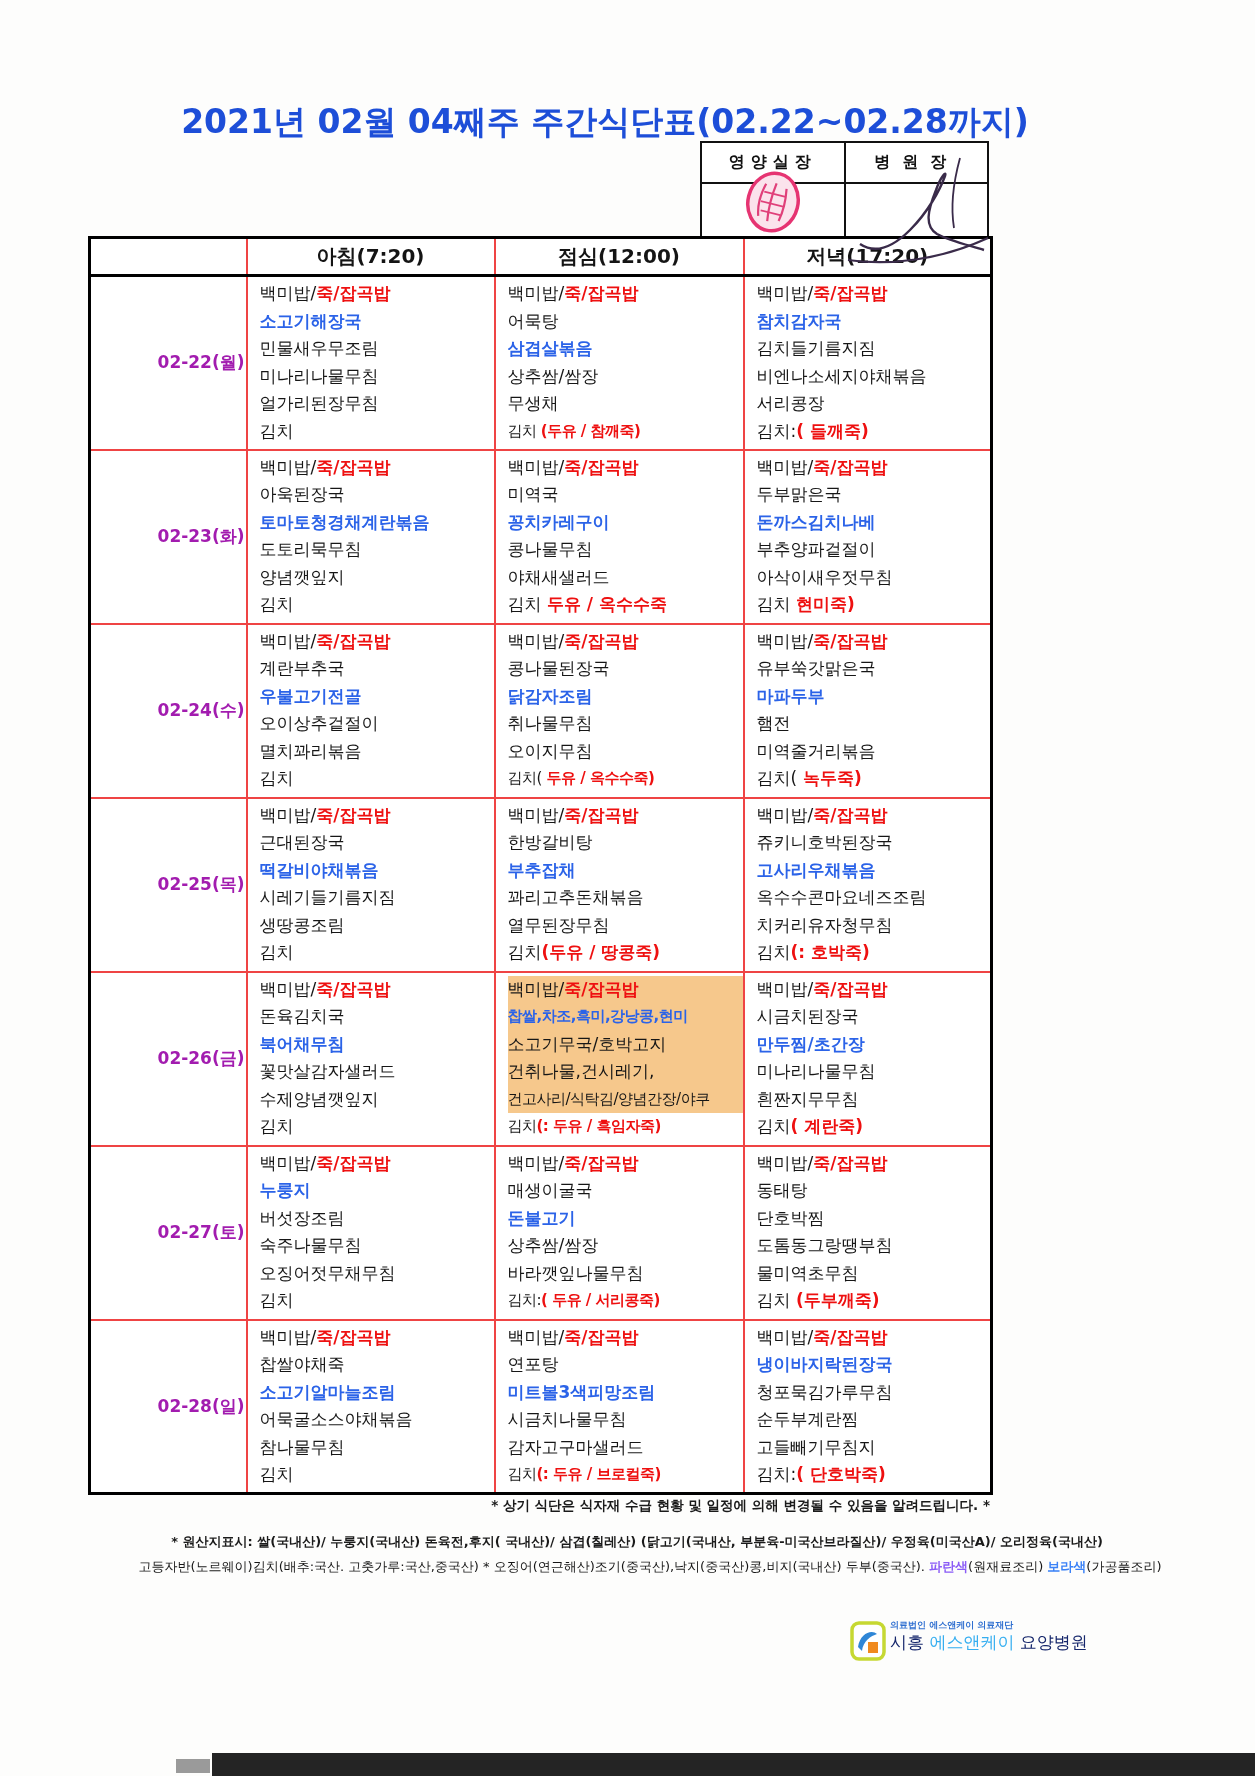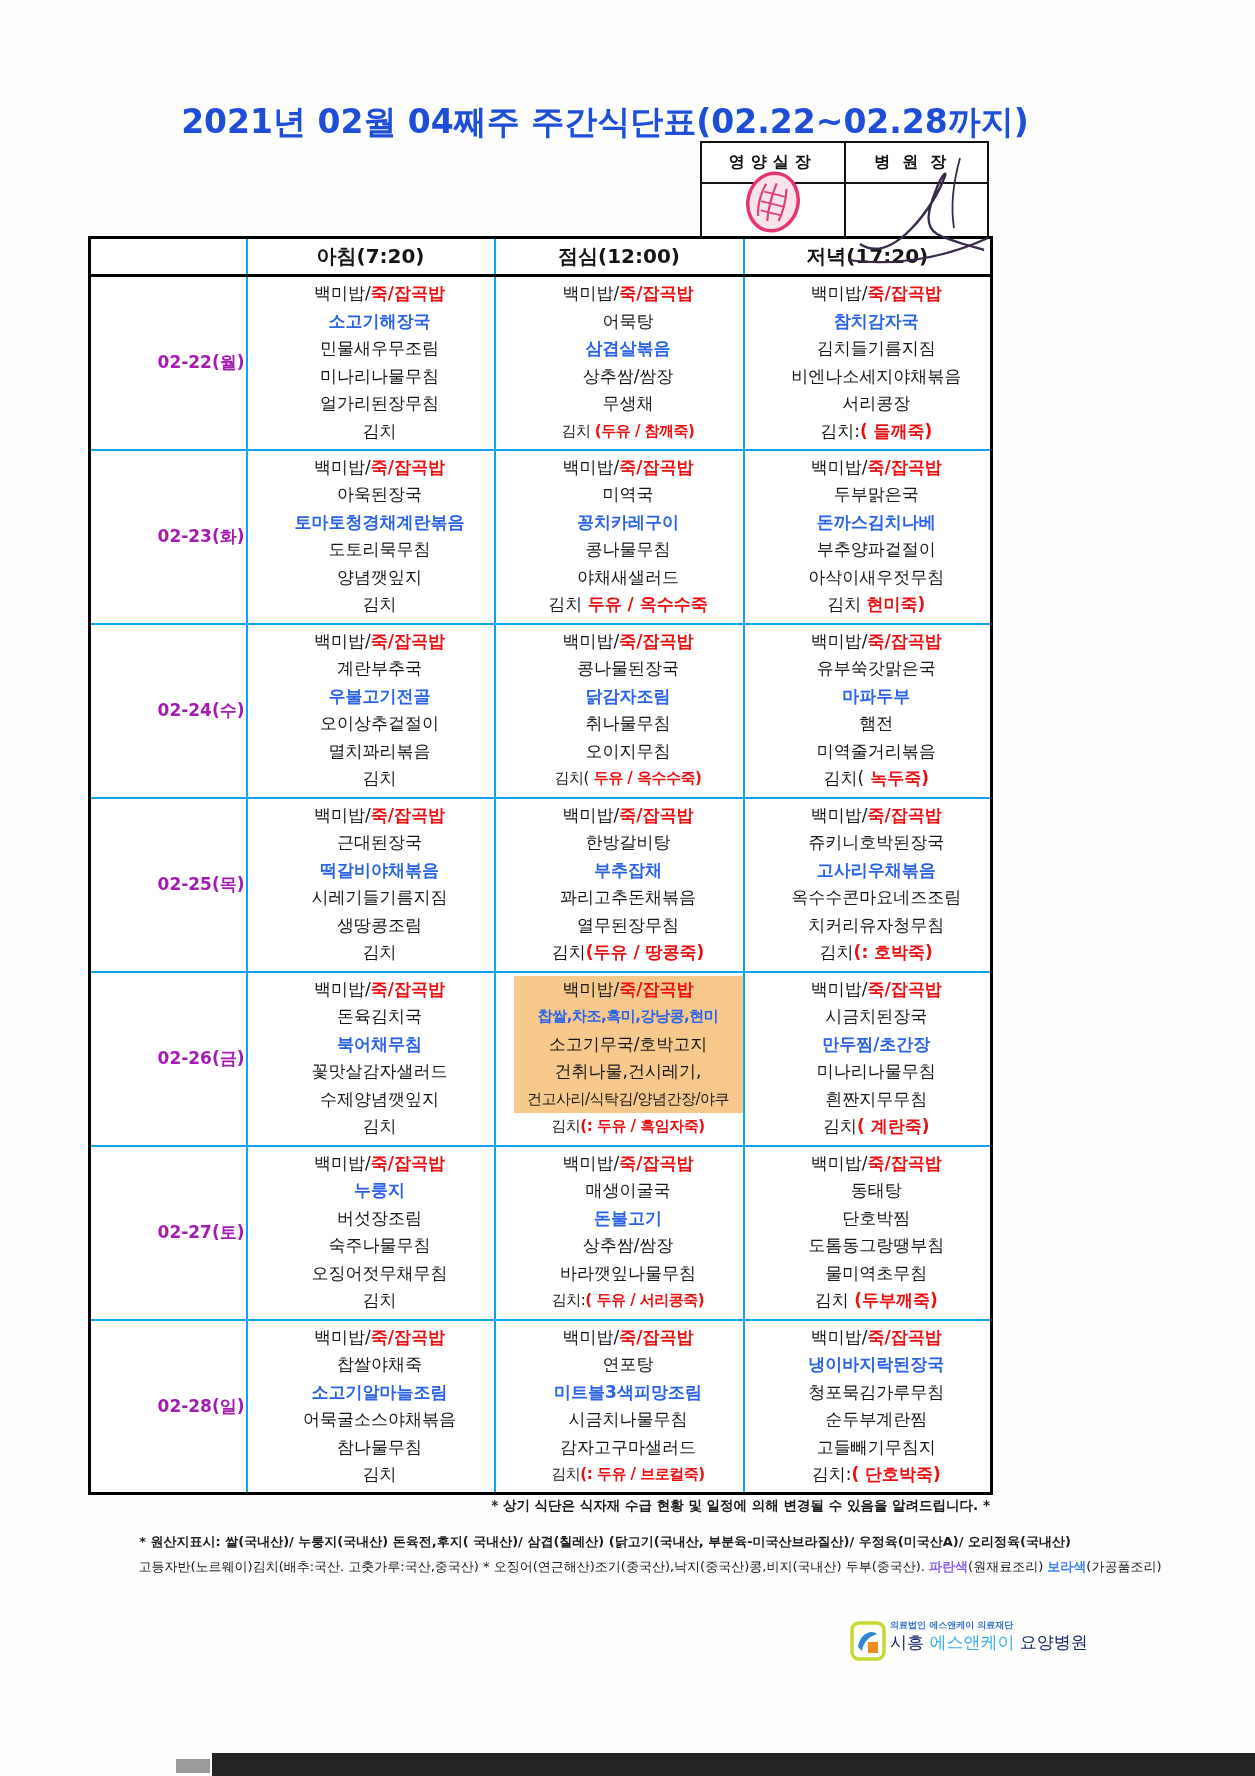--- a/index.html
+++ b/index.html
@@ -20,37 +20,37 @@
   .approval th,.approval td{border:2px solid #111;padding:4px;}
   .approval th{height:31px;font-size:16px;font-weight:700;letter-spacing:6px;text-align:center;color:#111;}
   .approval td{height:58px;}
   .stamp-svg{position:absolute;left:742px;top:170px;z-index:4;}
   .sign-svg{position:absolute;left:842px;top:146px;z-index:5;}
   
   .menu{
     position:absolute;left:88px;top:236px;width:902px;
     border-collapse:collapse;table-layout:fixed;background:#fff;
   }
-  .menu th,.menu td{border:2px solid #0ea5e9;}
+  .menu th,.menu td{border:2px solid #ef4444;}
   .menu{border:3px solid #000;}
   .menu thead th{height:33px;font-size:20px;font-weight:700;text-align:center;border-bottom:3px solid #000;}
   .menu tbody tr{height:174px;}
   .datecell{font-size:17px;font-weight:600;text-align:right;vertical-align:middle;color:#a21caf;}
-  .mealcell{vertical-align:top;padding:3px 0 0 18px;text-align:center;}
+  .mealcell{vertical-align:top;padding:3px 0 0 12px;}
   .line{height:27.6px;line-height:27.6px;font-size:17px;white-space:nowrap;overflow:hidden;}
   .line.tight{font-size:15px;letter-spacing:-0.5px;}
   .line.hl{background:#f6c88c;}
   .c-k{color:#161616;font-weight:500;}
   .c-r{color:#ee1010;font-weight:800;}
   .c-b{color:#2b63e8;font-weight:800;}
   .c-fb{color:#8b5cf6;}
   .c-fp{color:#3b82f6;}
   
   .fn1{position:absolute;left:88px;top:1497px;width:902px;text-align:right;font-size:13.5px;font-weight:700;color:#1a1a1a;}
-  .fn2{position:absolute;left:0px;top:1533px;width:1210px;text-align:center;font-size:13px;font-weight:700;color:#1a1a1a;}
+  .fn2{position:absolute;left:0px;top:1533px;width:1210px;text-align:center;font-size:13px;font-weight:700;color:#1a1a1a;padding-left:32px;}
   .fn3{position:absolute;left:0px;top:1558px;width:1300px;text-align:center;font-size:13px;font-weight:700;color:#1a1a1a;}
   
   .logo{position:absolute;left:850px;top:1575px;width:250px;height:46px;margin-top:44px;}
   .logo-icon{position:absolute;left:0;top:2px;}
   .logo-text{position:absolute;left:40px;top:0;}
   .logo-small{font-size:9px;font-weight:700;color:#2f6fd0;letter-spacing:0;}
   .logo-main{font-size:17px;font-weight:400;line-height:20px;}
   .lg-navy{color:#15266b;}
   .lg-sky{color:#35aef0;}
   

